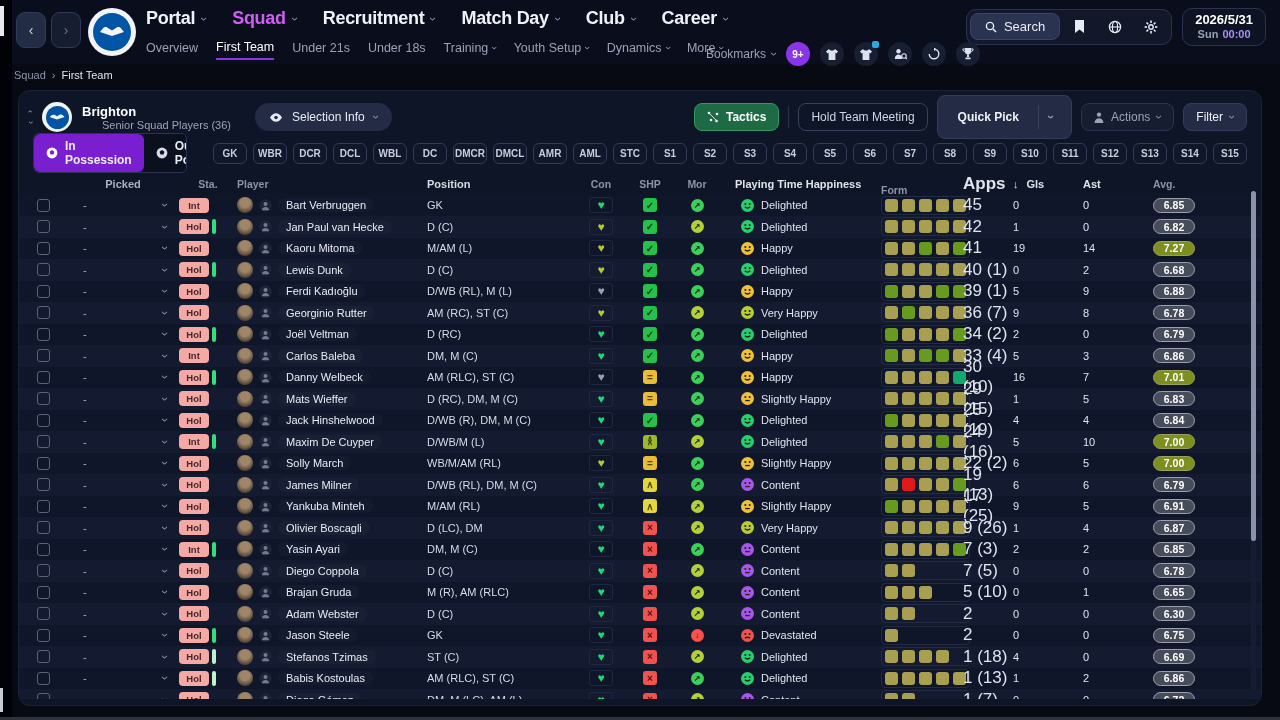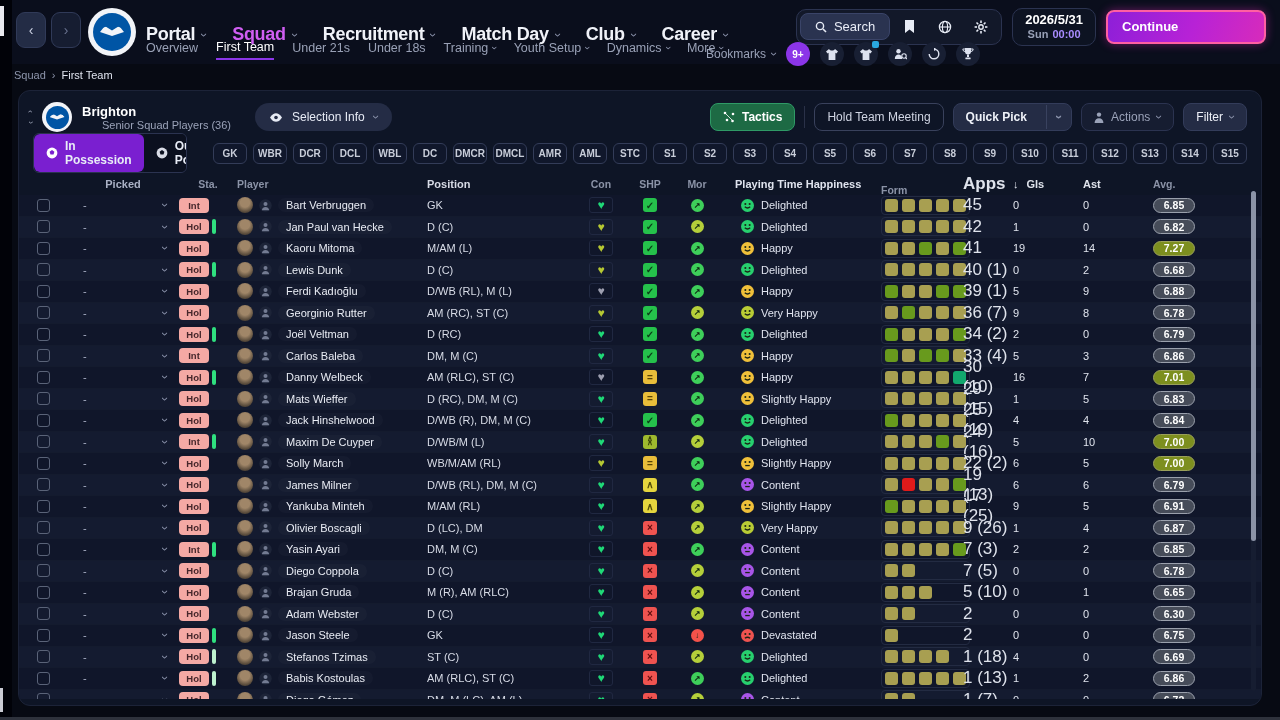--- a/index.html
+++ b/index.html
@@ -15,21 +15,21 @@
 
   
   .topbar { position:absolute; left:12px; top:0; width:1268px; height:64px; background:#0a0e1c; }
   .histbtns { position:absolute; left:4px; top:12px; display:flex; gap:5px; }
   .histbtn { width:30px; height:36px; border-radius:9px; background:#232c45; border:1px solid #303a58; color:#cfd5e6; font-size:14px; display:flex; align-items:center; justify-content:center; cursor:pointer; }
   .histbtn.fwd { background:#161d31; color:#6a7390; }
   .crest { position:absolute; left:76px; top:8px; width:48px; height:48px; border-radius:50%; background:#f2f4f8; display:flex; align-items:center; justify-content:center; }
   .crest .inner { width:38px; height:38px; border-radius:50%; background:#0055a5; position:relative; overflow:hidden; }
   .crest .gull { position:absolute; left:7px; top:13px; width:24px; height:10px; background:#f2f4f8; border-radius:50% 50% 20% 20%; clip-path:polygon(0 60%, 20% 0, 50% 45%, 80% 0, 100% 60%, 50% 100%); }
 
-  .mainnav { position:absolute; left:134px; top:24px; display:flex; gap:26px; align-items:center; }
+  .mainnav { position:absolute; left:134px; top:8px; display:flex; gap:26px; align-items:center; }
   .mainnav .item { display:flex; align-items:center; gap:7px; cursor:pointer; }
   .mainnav .lbl { font-size:18px; font-weight:700; letter-spacing:-0.3px; color:#f0f2f8; }
   .mainnav .item.active .lbl { color:#d05ef2; }
   .chev { display:inline-block; transform:rotate(90deg); font-size:12px; color:#8a92aa; line-height:1; }
   .subnav { position:absolute; left:134px; top:40px; display:flex; gap:18px; align-items:center; }
   .subnav .item { display:flex; align-items:center; gap:4px; font-size:12.5px; color:#99a1b6; cursor:pointer; padding-bottom:4px; }
   .subnav .item.active { color:#ffffff; border-bottom:2px solid #8b35e8; }
   .subnav .chev { font-size:10px; }
 
   .topright { position:absolute; right:14px; top:8px; display:flex; gap:10px; align-items:center; }
@@ -65,21 +65,21 @@
   .club-titles .t1 { font-size:13px; font-weight:700; color:#fff; }
   .club-titles .t2 { font-size:11px; color:#9aa2b8;margin-left:20px; }
   .selinfo { margin-left:14px; display:flex; align-items:center; gap:9px; background:#242c45; border-radius:16px; padding:7px 14px; font-size:12px; color:#e6eaf4; cursor:pointer; }
 
   .ph-right { margin-left:auto; display:flex; align-items:center; gap:9px; }
   .btn { display:flex; align-items:center; gap:7px; font-size:12px; border-radius:8px; padding:6px 12px; cursor:pointer; white-space:nowrap; }
   .btn-tactics { background:#1d6a44; border:1px solid #2f9a66; color:#fff; font-weight:700; }
   .vdiv { width:1px; height:22px; background:#2a3148; }
   .btn-meeting { background:transparent; border:1px solid #39415c; color:#cfd4e2; }
   .btn-dark { background:#242c45; border:1px solid #333c5a; color:#eef1f8; font-weight:700; }
-  .btn-split { display:flex; padding:0; overflow:hidden; }
+  .btn-split { display:flex; padding:8px; overflow:hidden; }
   .btn-split .main { padding:6px 12px; }
   .btn-split .arrow { padding:6px 10px; border-left:1px solid #39425f; display:flex; align-items:center; }
   .btn-actions { background:#161d31; border:1px solid #2b3350; color:#9aa2b8; }
   .btn-filter { background:#242c45; border:1px solid #333c5a; color:#eef1f8; }
 
   
   .toggle-row { height:34px; display:flex; align-items:center; padding:6px 14px 0 14px; gap:14px; }
   .poss-toggle { display:flex; border:1px solid #2b3350; border-radius:6px; overflow:hidden; }
   .poss { display:flex; align-items:center; gap:7px; padding:5px 12px; font-size:12px; font-weight:700; cursor:pointer; background:#0b101f; color:#e8ecf6; }
   .poss.active { background:#7a1fd0; border-radius:6px; }
@@ -248,21 +248,20 @@
                 <line x1="11.5" y1="2.5" x2="9.8" y2="4.2"></line>
                 <line x1="4.2" y1="9.8" x2="2.5" y2="11.5"></line>
               </g>
             </svg>
           </div>
       </div>
       <div class="datebox">
         <div class="d1">2026/5/31</div>
         <div class="d2"><span>Sun</span><span class="time">00:00</span></div>
       </div>
-      <div class="continue">Continue</div>
     </div>
 
     <div class="bookrow">
       <div class="bktxt">
           <span>Bookmarks</span>
           <span class="chev">›</span>
         </div>
       <div class="circico purple">
           <span>9+</span>
         </div>

